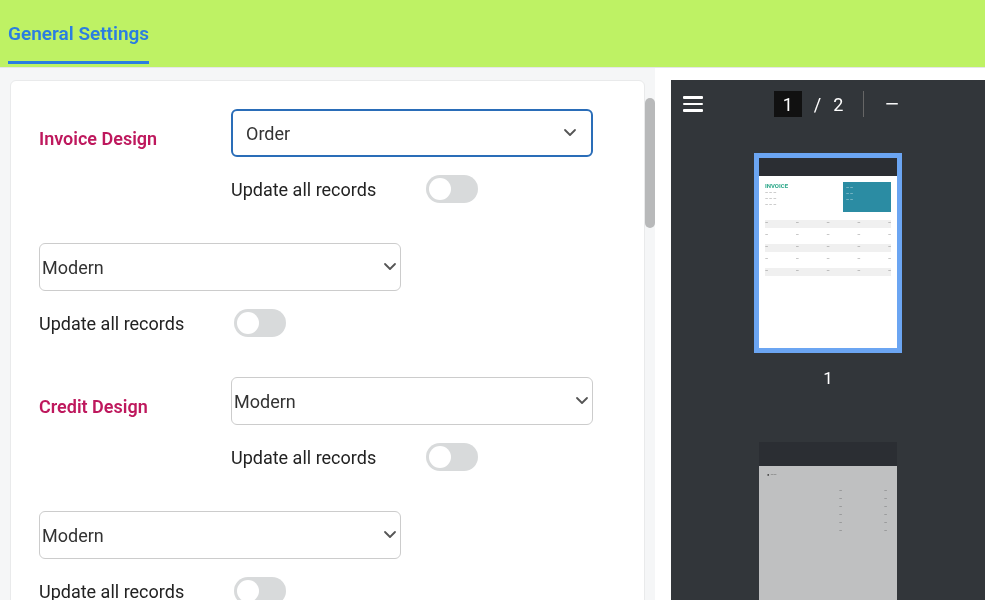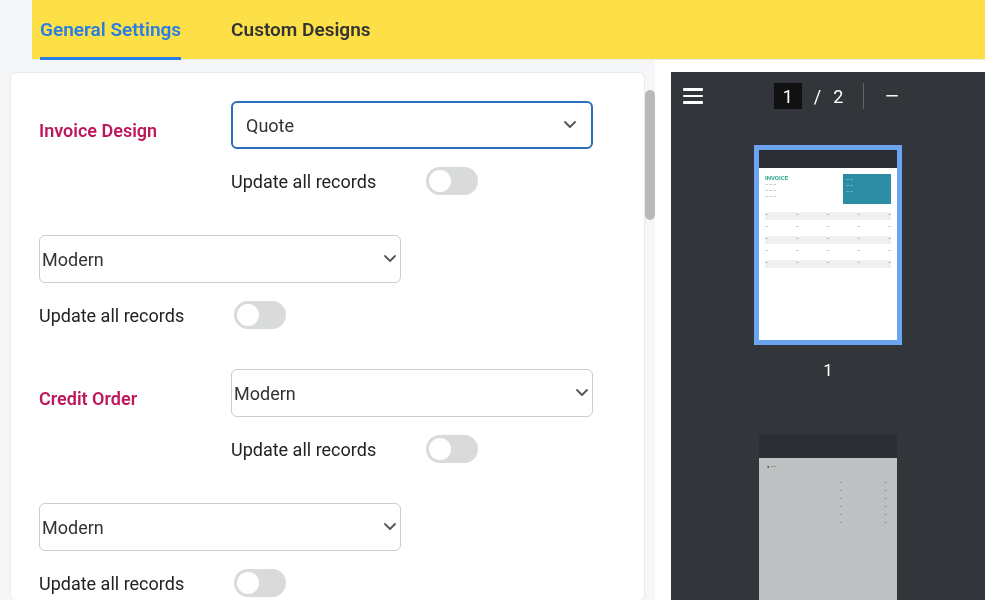--- a/index.html
+++ b/index.html
@@ -7,24 +7,23 @@
     font-family: -apple-system, BlinkMacSystemFont, "Segoe UI", Roboto, sans-serif;
     background: #f5f6f7;
     width: 985px;
     height: 600px;
     overflow: hidden;
   }
   .tabs {
     display: flex;
     padding-left: 8px;
     border-bottom: 1px solid #e5e6e7;
-    background: #fde047;
-    height: 60px;
-    align-items: center;
-    margin-left: 32px;
+    background: #bef264;
+    height: 68px;
+    align-items: center;
   }
   .tab {
     padding: 18px 20px 18px 0;
     margin-right: 30px;
     font-size: 19px;
     font-weight: 600;
     color: #333;
     cursor: pointer;
     position: relative;
   }
@@ -226,33 +225,32 @@
   .thumb2-header { height:24px; background:#2b2e33; position:relative; }
   .thumb2-white { position:absolute; top:30px; left:8px; right:8px; font-size:4px; color:#333; }
   .thumb2-lines { position:absolute; top:46px; right:10px; width:48px; }
   .thumb2-lines div { height:5px; margin-bottom:3px; display:flex; justify-content:space-between; font-size:4px; color:#444; }
 </style>
 </head>
 <body>
 
 <div class="tabs">
   <div class="tab active">General Settings</div>
-  <div class="tab">Custom Designs</div>
 </div>
 
 <div class="main">
 
   <div class="left-panel">
     <div class="settings-card">
 
       <div class="row">
         <div class="row-label">Invoice Design</div>
         <div class="row-controls">
           <div class="select focused">
-            <span>Quote</span>
+            <span>Order</span>
             <span class="chevron">
               <svg width="16" height="16" viewBox="0 0 16 16">
                   <path d="M3 6l5 5 5-5" stroke="#555" stroke-width="1.8" fill="none" stroke-linecap="round" stroke-linejoin="round"></path>
                 </svg>
             </span>
           </div>
           <div class="update-row">
             <span class="update-label">Update all records</span>
             <div class="toggle"></div>
           </div>
@@ -270,21 +268,21 @@
             </span>
           </div>
           <div class="update-row">
             <span class="update-label">Update all records</span>
             <div class="toggle"></div>
           </div>
         </div>
       </div>
 
       <div class="row">
-        <div class="row-label">Credit Order</div>
+        <div class="row-label">Credit Design</div>
         <div class="row-controls">
           <div class="select">
             <span>Modern</span>
             <span class="chevron">
               <svg width="16" height="16" viewBox="0 0 16 16">
                   <path d="M3 6l5 5 5-5" stroke="#555" stroke-width="1.8" fill="none" stroke-linecap="round" stroke-linejoin="round"></path>
                 </svg>
             </span>
           </div>
           <div class="update-row">

